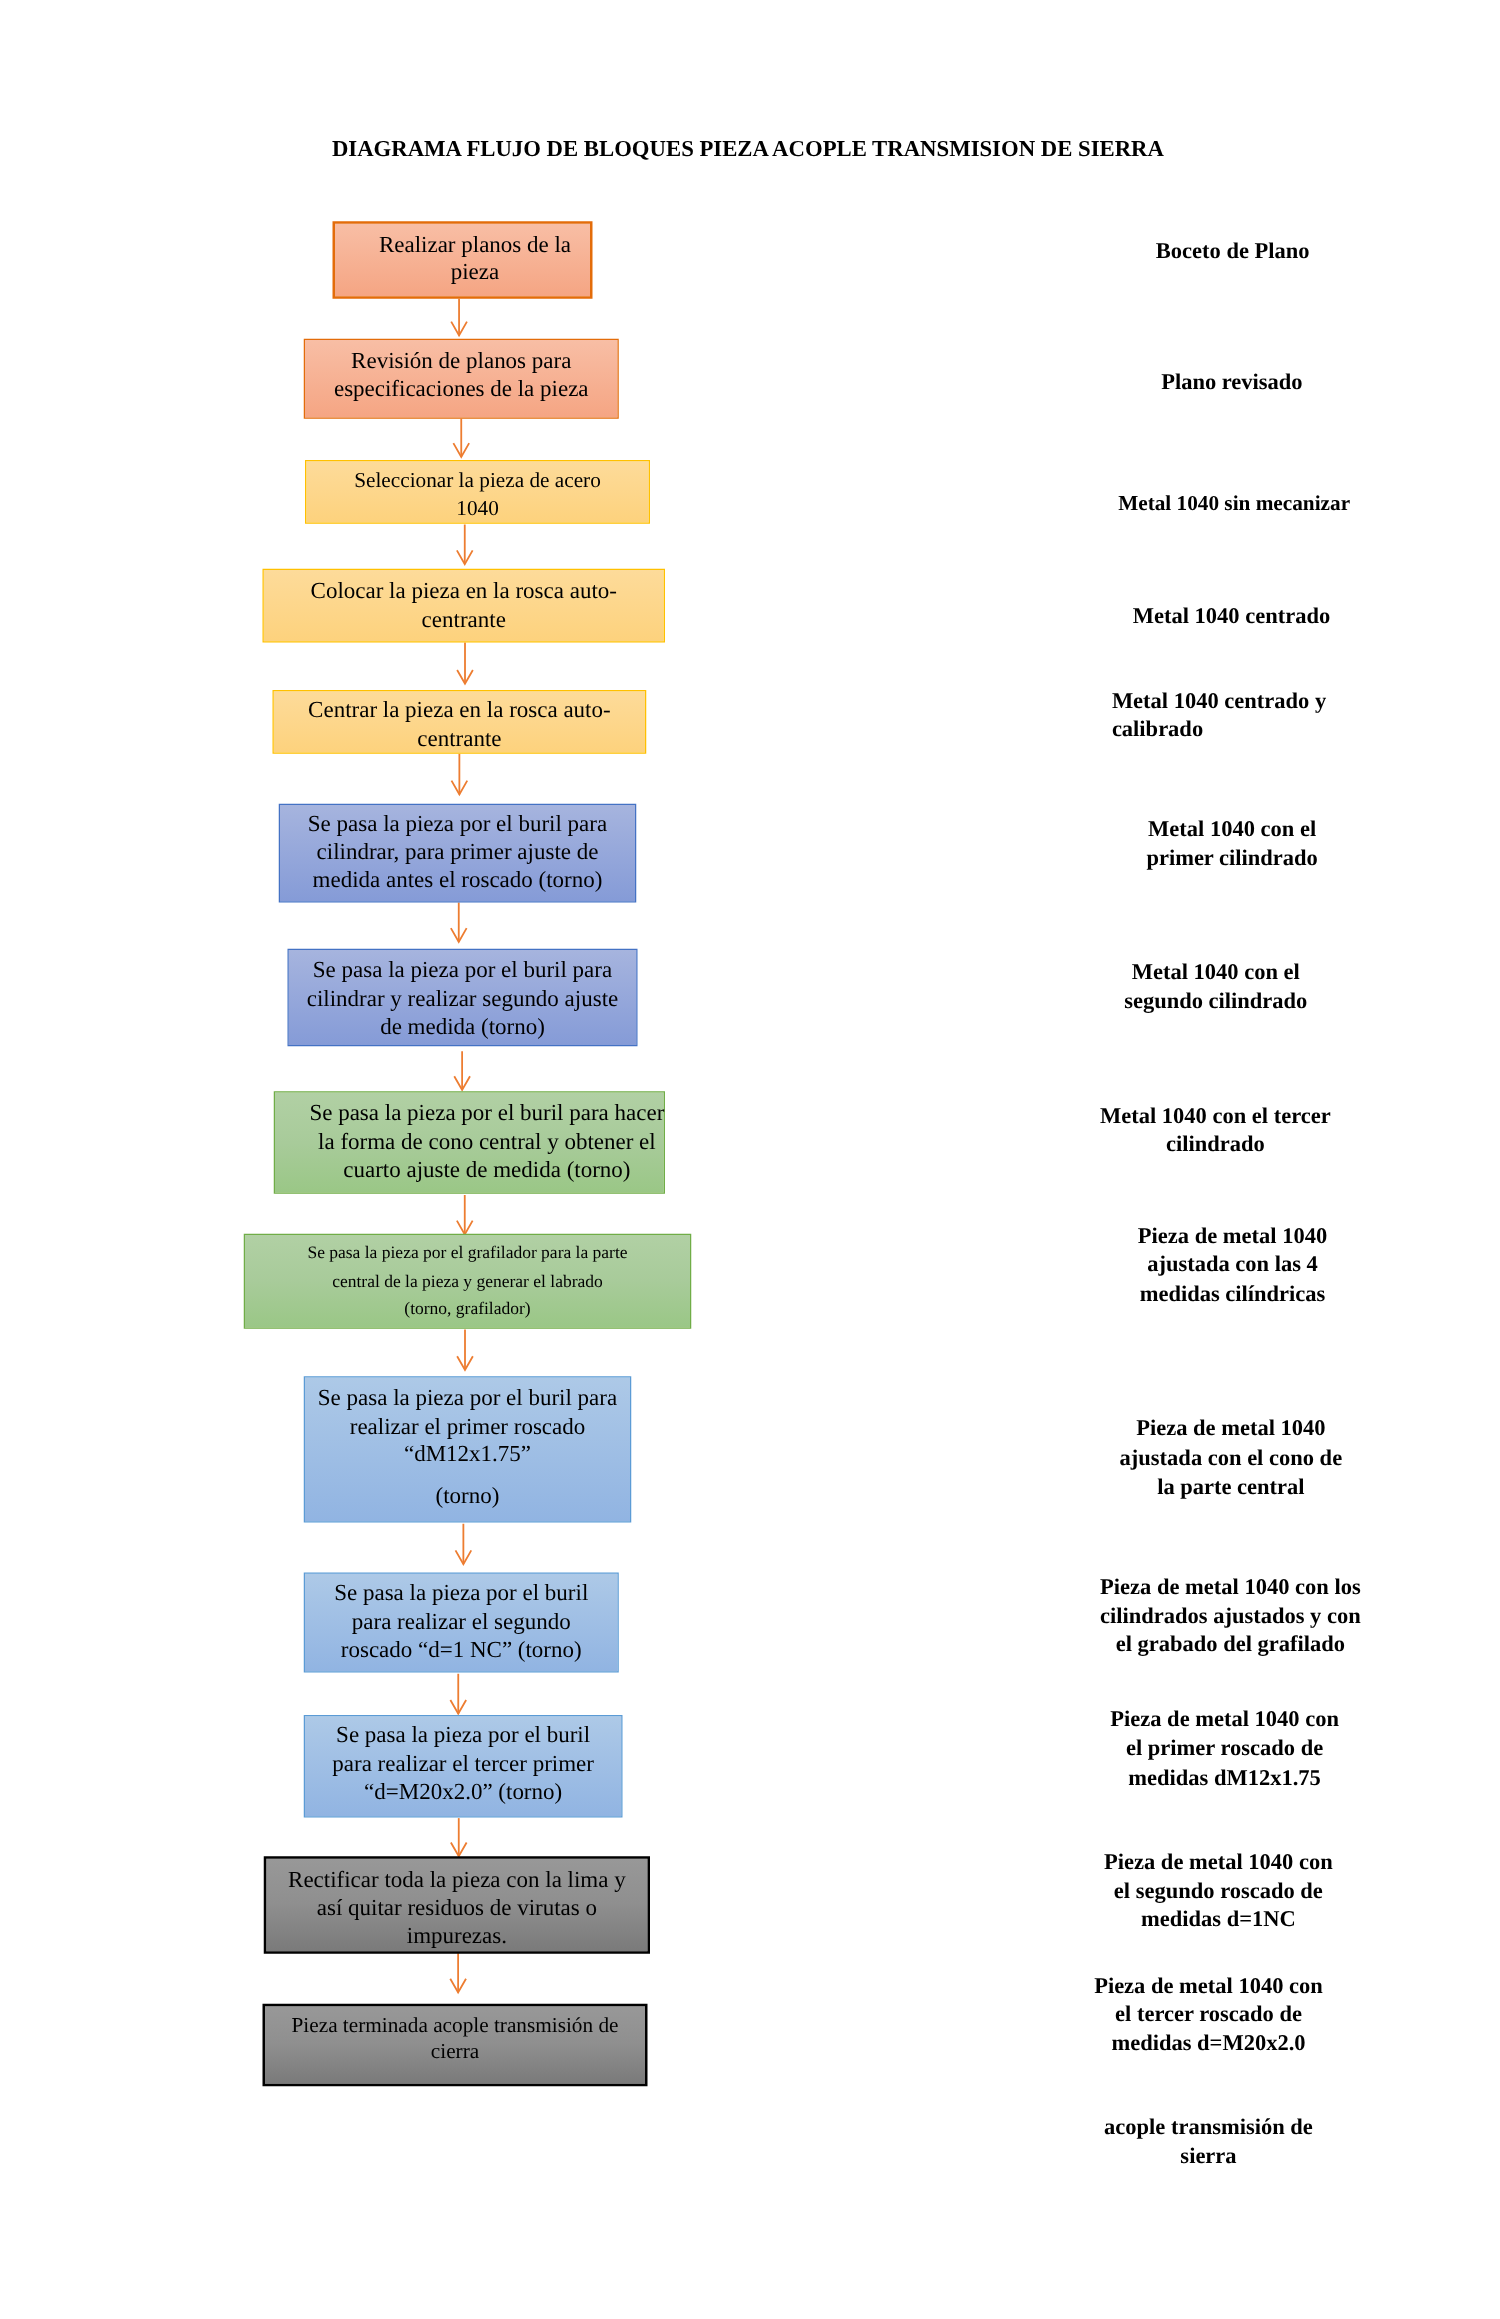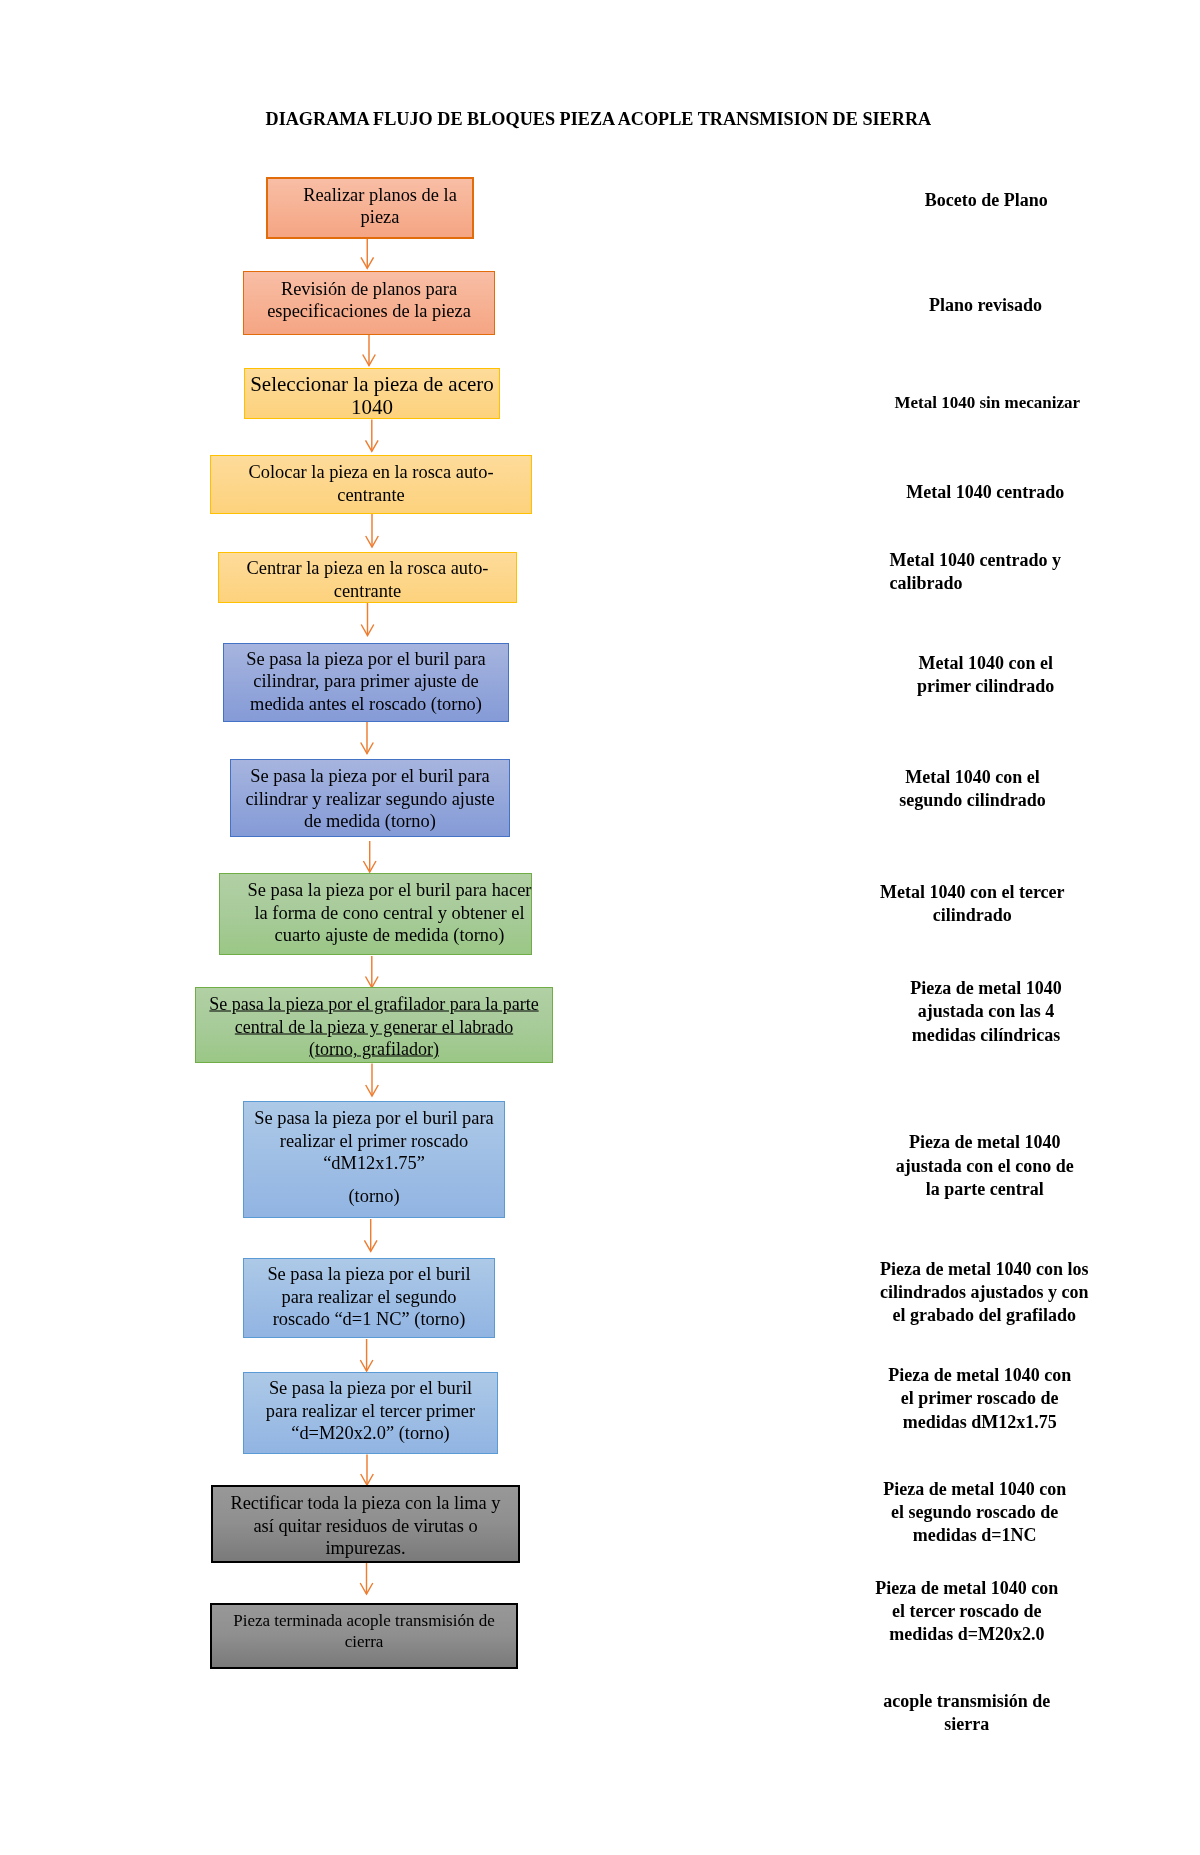--- a/index.html
+++ b/index.html
@@ -82,21 +82,21 @@
           <span class="ln">Realizar planos de la</span>
           <span class="ln">pieza</span>
         </div>
       </div>
       <div class="node" style="left: 243px; top: 271px; width: 252px; height: 64px; font-size: 18.4px; line-height: 22.4px; border: 1.2px solid rgb(227, 108, 10); background: linear-gradient(rgb(248, 190, 165) 0%, rgb(245, 165, 131) 100%);">
         <div class="node-text" style="transform: translateY(-3.4px);">
           <span class="ln">Revisión de planos para</span>
           <span class="ln">especificaciones de la pieza</span>
         </div>
       </div>
-      <div class="node" style="left: 244px; top: 368px; width: 256px; height: 51px; font-size: 21px; line-height: 22.4px; border: 1.2px solid rgb(255, 192, 0); background: linear-gradient(rgb(253, 219, 154) 0%, rgb(253, 210, 125) 100%);">
+      <div class="node" style="left: 244px; top: 368px; width: 276px; height: 51px; font-size: 17px; line-height: 22.4px; border: 1.2px solid rgb(255, 192, 0); background: linear-gradient(rgb(253, 219, 154) 0%, rgb(253, 210, 125) 100%);">
         <div class="node-text" style="transform: translateY(2.3px);">
           <span class="ln">Seleccionar la pieza de acero</span>
           <span class="ln">1040</span>
         </div>
       </div>
       <div class="node" style="left: 210px; top: 455px; width: 322px; height: 59px; font-size: 18.4px; line-height: 22.4px; border: 1.2px solid rgb(255, 192, 0); background: linear-gradient(rgb(253, 219, 154) 0%, rgb(253, 210, 125) 100%);">
         <div class="node-text" style="transform: translateY(-0.8px);">
           <span class="ln">Colocar la pieza en la rosca auto-</span>
           <span class="ln">centrante</span>
         </div>
@@ -121,21 +121,21 @@
           <span class="ln">de medida (torno)</span>
         </div>
       </div>
       <div class="node" style="left: 219px; top: 873px; width: 313px; height: 82px; font-size: 18.4px; line-height: 22.4px; border: 1.2px solid rgb(112, 173, 71); background: linear-gradient(rgb(177, 208, 164) 0%, rgb(168, 203, 154) 50%, rgb(154, 199, 134) 100%);">
         <div class="node-text" style="transform: translateY(-0.8px); padding-left: 28px;">
           <span class="ln">Se pasa la pieza por el buril para hacer</span>
           <span class="ln">la forma de cono central y obtener el</span>
           <span class="ln">cuarto ajuste de medida (torno)</span>
         </div>
       </div>
-      <div class="node" style="left: 195px; top: 987px; width: 358px; height: 76px; font-size: 18px; line-height: 22.4px; border: 1.2px solid rgb(112, 173, 71); background: linear-gradient(rgb(177, 208, 164) 0%, rgb(168, 203, 154) 50%, rgb(154, 199, 134) 100%); text-decoration: underline;">
+      <div class="node" style="left: 195px; top: 987px; width: 358px; height: 76px; font-size: 14px; line-height: 22.4px; border: 1.2px solid rgb(112, 173, 71); background: linear-gradient(rgb(177, 208, 164) 0%, rgb(168, 203, 154) 50%, rgb(154, 199, 134) 100%);">
         <div class="node-text" style="transform: translateY(1.5px);">
           <span class="ln">Se pasa la pieza por el grafilador para la parte</span>
           <span class="ln">central de la pieza y generar el labrado</span>
           <span class="ln">(torno, grafilador)</span>
         </div>
       </div>
       <div class="node" style="left: 243px; top: 1101px; width: 262px; height: 117px; font-size: 18.4px; line-height: 22.4px; border: 1.2px solid rgb(91, 155, 213); background: linear-gradient(rgb(173, 201, 231) 0%, rgb(145, 180, 226) 100%);">
         <div class="node-text" style="transform: translateY(-2px);">
           <span class="ln">Se pasa la pieza por el buril para</span>
           <span class="ln">realizar el primer roscado</span>

